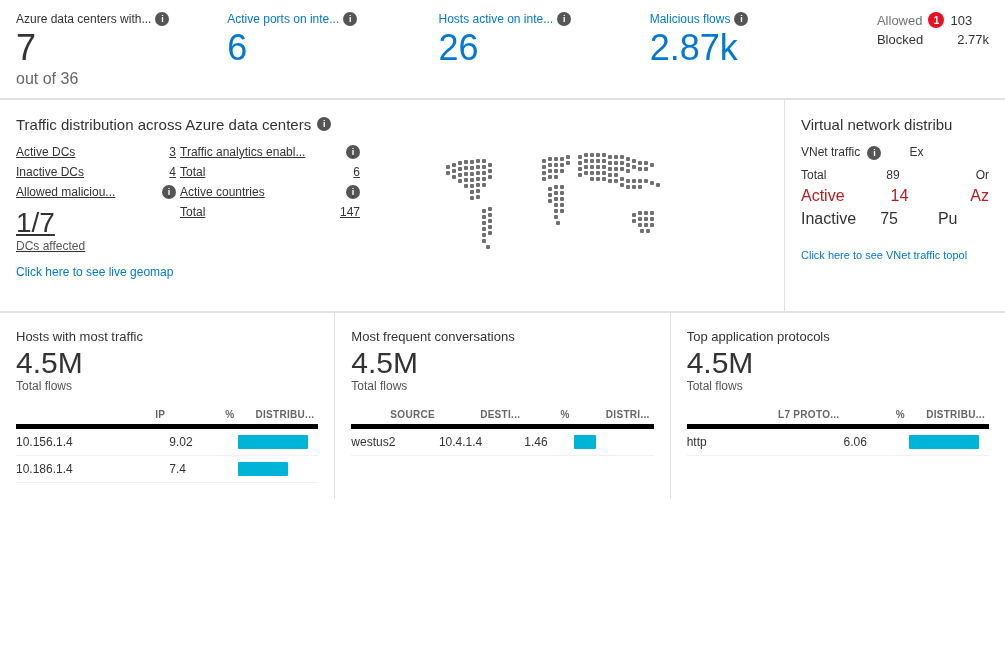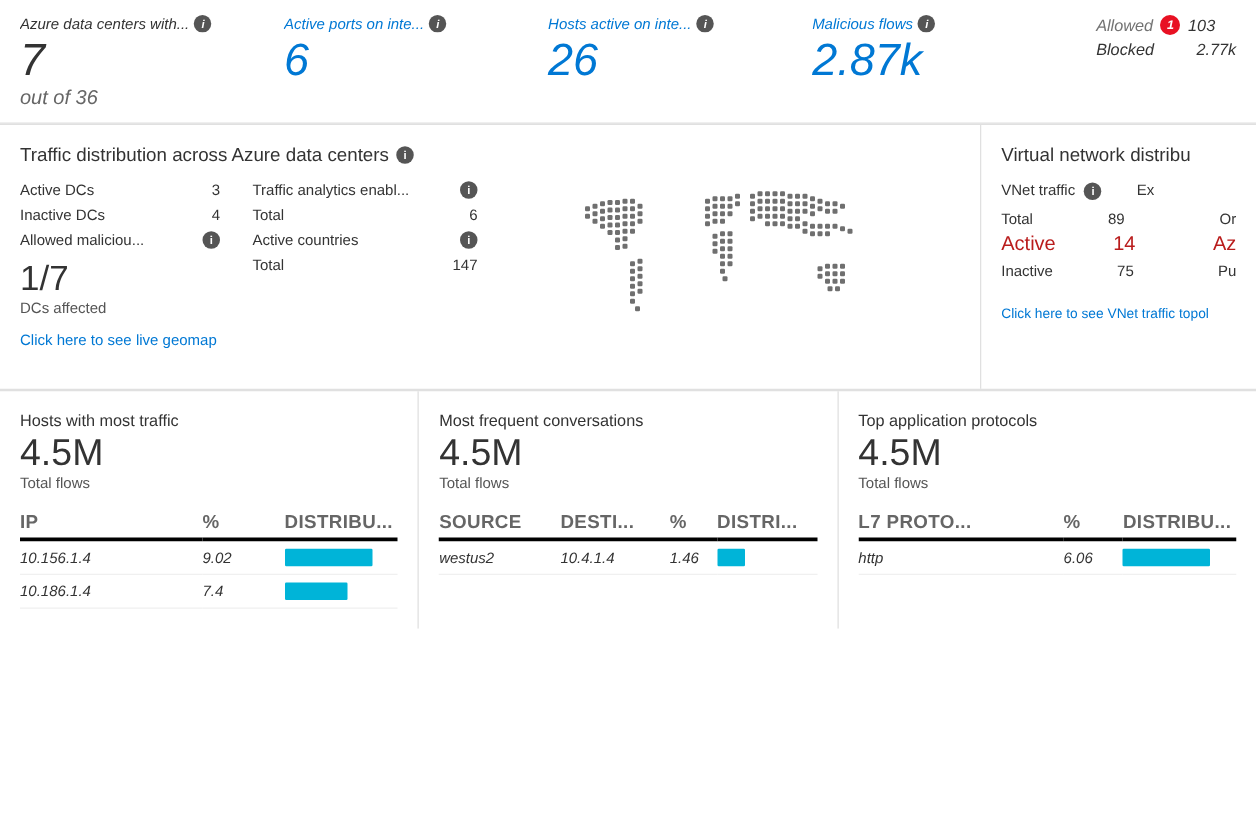--- a/index.html
+++ b/index.html
@@ -4,21 +4,20 @@
   <style>
     * { box-sizing: border-box; margin: 0; padding: 0; }
     body { font-family: 'Segoe UI', Arial, sans-serif; font-size: 13px; color: #333; background: #fff; width: 1005px; overflow-x: hidden; }
 
     .top-metrics {
       display: flex;
       padding: 12px 16px 10px 16px;
       border-bottom: 1px solid #e0e0e0;
       align-items: flex-start;
       gap: 0;
-      font-style: italic;
     }
     .metric-item {
       flex: 1;
       padding-right: 24px;
     }
     .metric-item:last-child { padding-right: 0; }
     .metric-label {
       font-size: 12px;
       color: #0078d4;
       cursor: pointer;
@@ -107,21 +106,22 @@
       font-size: 15px;
       font-weight: 400;
       color: #333;
       margin-bottom: 12px;
       display: flex;
       align-items: center;
       gap: 6px;
     }
     .panel-content {
       display: flex;
-      gap: 26px;
+      gap: 4px;
+      text-decoration: underline;
     }
     .stats-col {
       min-width: 160px;
     }
     .stat-row {
       display: flex;
       justify-content: space-between;
       margin-bottom: 6px;
       font-size: 12px;
       color: #333;
@@ -195,36 +195,35 @@
       color: #555;
       margin-bottom: 10px;
     }
 
     .data-table {
       width: 100%;
       border-collapse: collapse;
       font-size: 11px;
     }
     .data-table th {
-      text-align: left;
+      text-align: right;
       color: #666;
       font-weight: 600;
-      font-size: 15px;
+      font-size: 10px;
       text-transform: uppercase;
       letter-spacing: 0.3px;
       padding: 6px 4px 4px 0;
-      border-bottom: 3px solid #000000;
+      border-bottom: 5px solid #000000;
     }
     .data-table td {
       padding: 6px 4px 6px 0;
       border-bottom: 1px solid #f0f0f0;
       color: #333;
       font-size: 12px;
       vertical-align: middle;
-      font-style: italic;
     }
     .bar-cell { width: 80px; }
     .bar-bg {
       background: #00b4d8;
       height: 14px;
       border-radius: 1px;
     }
     .bar-sm {
       background: #00b4d8;
       height: 14px;
@@ -531,21 +530,21 @@
         <div style="display: flex; justify-content: space-between; font-size: 12px; color: rgb(51, 51, 51); margin-bottom: 5px;">
           <span>Total</span>
           <span>89</span>
           <span style="margin-left:16px;">Or</span>
         </div>
         <div style="display: flex; justify-content: space-between; font-size: 16px; color: #b91c1c; margin-bottom: 5px;">
           <span>Active</span>
           <span>14</span>
           <span style="margin-left:16px;">Az</span>
         </div>
-        <div style="display: flex; justify-content: space-between; font-size: 12px; color: rgb(51, 51, 51); margin-bottom: 5px;">
+        <div style="display: flex; justify-content: flex-start; font-size: 16px; color: rgb(51, 51, 51); margin-bottom: 5px; gap: 24px;">
           <span>Inactive</span>
           <span>75</span>
           <span style="margin-left:16px;">Pu</span>
         </div>
       </div>
     <div class="link-blue" style="margin-top:16px; font-size:11px;">Click here to see VNet traffic topol</div>
   </div>
 </div>
 
 <hr class="divider">

